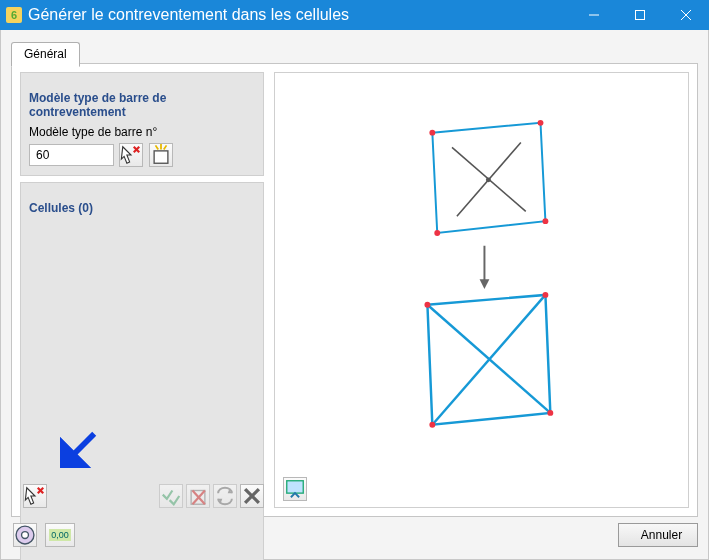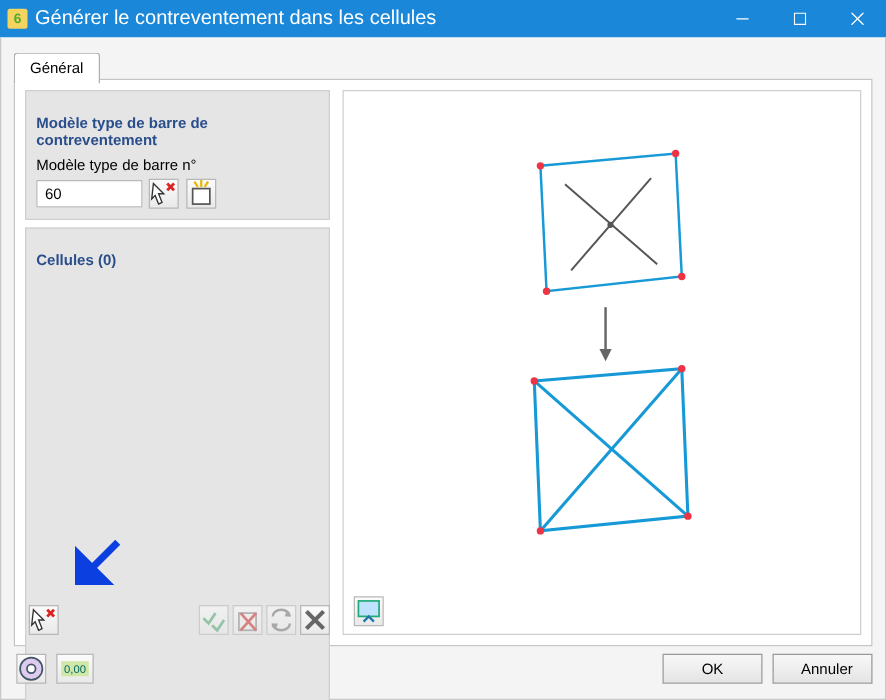--- a/index.html
+++ b/index.html
@@ -302,21 +302,18 @@
         <svg viewBox="0 0 16 16">
             <circle cx="8" cy="8" r="6.5" fill="#dce" stroke="#456"></circle>
             <circle cx="8" cy="8" r="2.5" fill="#fff" stroke="#456"></circle>
           </svg>
       </span>
       <span class="iconbtn" style="width:30px" title="units-icon">
         <span style="font-size:9px;color:#066;background:#cfe8a8;padding:1px 2px">0,00</span>
       </span>
     </div>
     <div class="spacer"></div>
-    <button class="dlg-btn primary">
-      <span>OK</span>
-    </button>
     <button class="dlg-btn">
       <span>Annuler</span>
     </button>
   </div>
 
 </div>
 
 </body></html>

